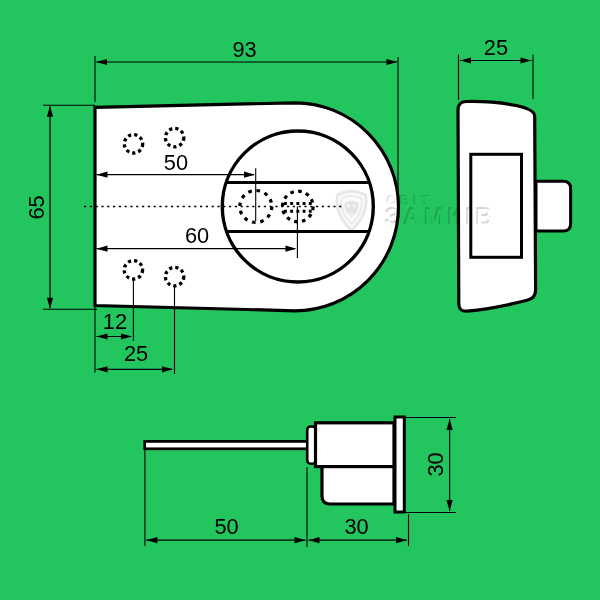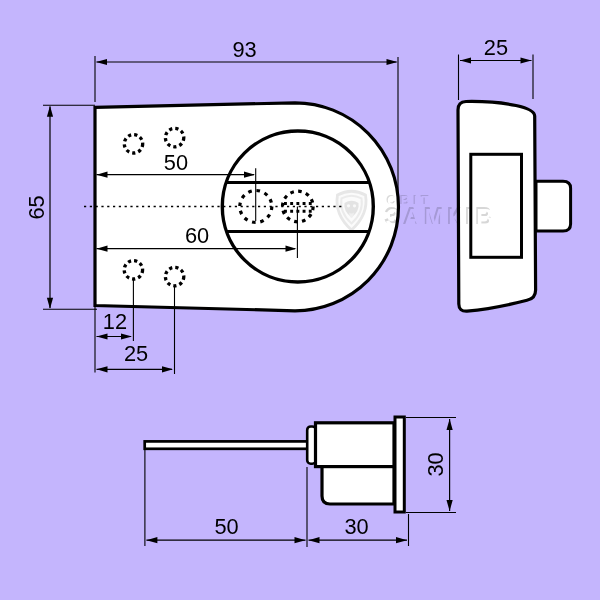--- a/index.html
+++ b/index.html
@@ -1,16 +1,16 @@
 <!DOCTYPE html>
 <html><head>
 <meta charset="utf-8">
 <style>
   html,body{margin:0;padding:0;background:#fff;}
-  .page{width:600px;height:600px;position:relative;background:#c4b5fd;overflow:hidden;}
+  .page{width:600px;height:600px;position:relative;background:#22c55e;overflow:hidden;}
   svg{position:absolute;left:0;top:0;}
   text{font-family:"Liberation Sans",sans-serif;}
   .dim{fill:#000;}
 </style>
 </head>
 <body>
 <div class="page">
 <svg width="600" height="600" viewBox="0 0 600 600">
 <defs>
   <path id="ahL" d="M0,0 L11,-3.1 L11,3.1 Z"></path>

